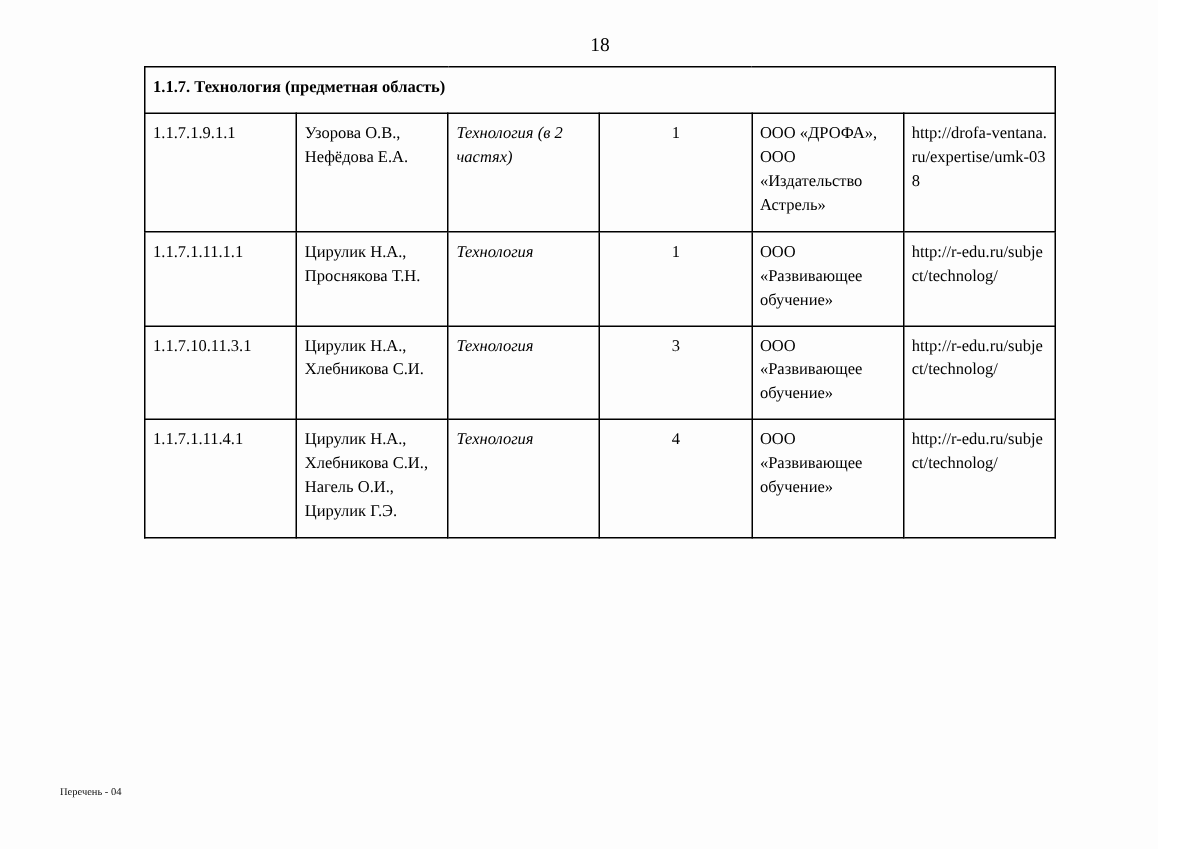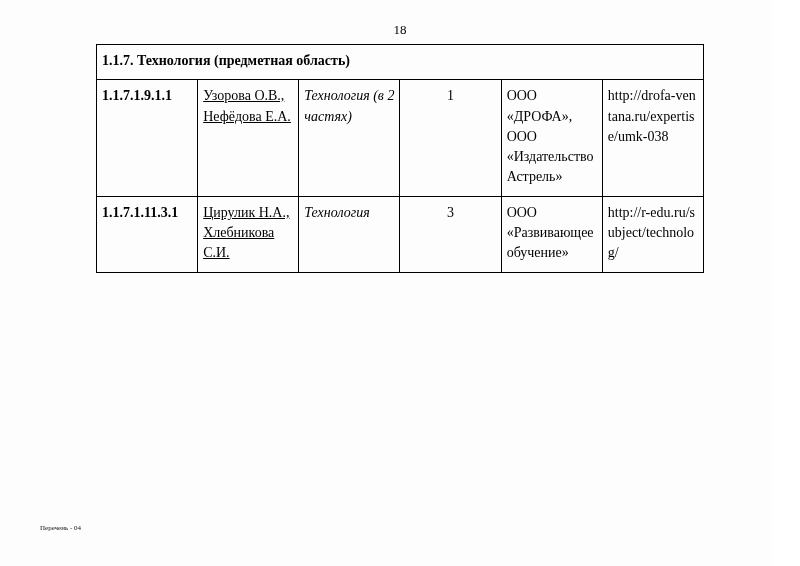--- a/index.html
+++ b/index.html
@@ -37,37 +37,36 @@
   }
   table.doc-table {
     border-collapse: collapse;
     width: 608px;
     table-layout: fixed;
   }
   table.doc-table td {
     border: 1px solid #000000;
     vertical-align: top;
     padding: 6px 5px 8px 5px;
-    font-size: 14px;
+    font-size: 11px;
     line-height: 1.45;
     font-family: "Liberation Serif", serif;
   }
   .section-row td {
     font-weight: bold;
     font-size: 9.6px;
     padding: 5px 5px 6px 5px;
   }
   .c-code {
     width: 78px;
-    font-weight: bold;
+    font-weight: normal;
     text-align: left;
   }
   .c-author {
     width: 100px;
-    text-decoration: underline;
   }
   .c-title {
     width: 90px;
     font-style: italic;
   }
   .c-grade {
     width: 38px;
     text-align: center;
   }
   .c-publisher {
@@ -114,31 +113,47 @@
           <td class="c-author">Узорова О.В., Нефёдова Е.А.</td>
           <td class="c-title">Технология (в 2 частях)</td>
           <td class="c-grade">1</td>
           <td class="c-publisher">ООО «ДРОФА», ООО «Издательство Астрель»</td>
           <td class="c-url">http://drofa-ventana.ru/expertise/umk-038</td>
         </tr>
 
 
 
 
+        <tr class="short-row">
+          <td class="c-code">1.1.7.1.11.1.1</td>
+          <td class="c-author">Цирулик Н.А., Проснякова Т.Н.</td>
+          <td class="c-title">Технология</td>
+          <td class="c-grade">1</td>
+          <td class="c-publisher">ООО «Развивающее обучение»</td>
+          <td class="c-url">http://r-edu.ru/subject/technolog/</td>
+        </tr>
 
 
         <tr class="short-row">
-          <td class="c-code">1.1.7.1.11.3.1</td>
+          <td class="c-code">1.1.7.10.11.3.1</td>
           <td class="c-author">Цирулик Н.А., Хлебникова С.И.</td>
           <td class="c-title">Технология</td>
           <td class="c-grade">3</td>
           <td class="c-publisher">ООО «Развивающее обучение»</td>
           <td class="c-url">http://r-edu.ru/subject/technolog/</td>
         </tr>
 
+        <tr class="tall-row">
+          <td class="c-code">1.1.7.1.11.4.1</td>
+          <td class="c-author">Цирулик Н.А., Хлебникова С.И., Нагель О.И., Цирулик Г.Э.</td>
+          <td class="c-title">Технология</td>
+          <td class="c-grade">4</td>
+          <td class="c-publisher">ООО «Развивающее обучение»</td>
+          <td class="c-url">http://r-edu.ru/subject/technolog/</td>
+        </tr>
 
       </tbody>
     </table>
   </div>
 
   <div class="footer-note">Перечень - 04</div>
 
 </div>
 
 </body></html>

